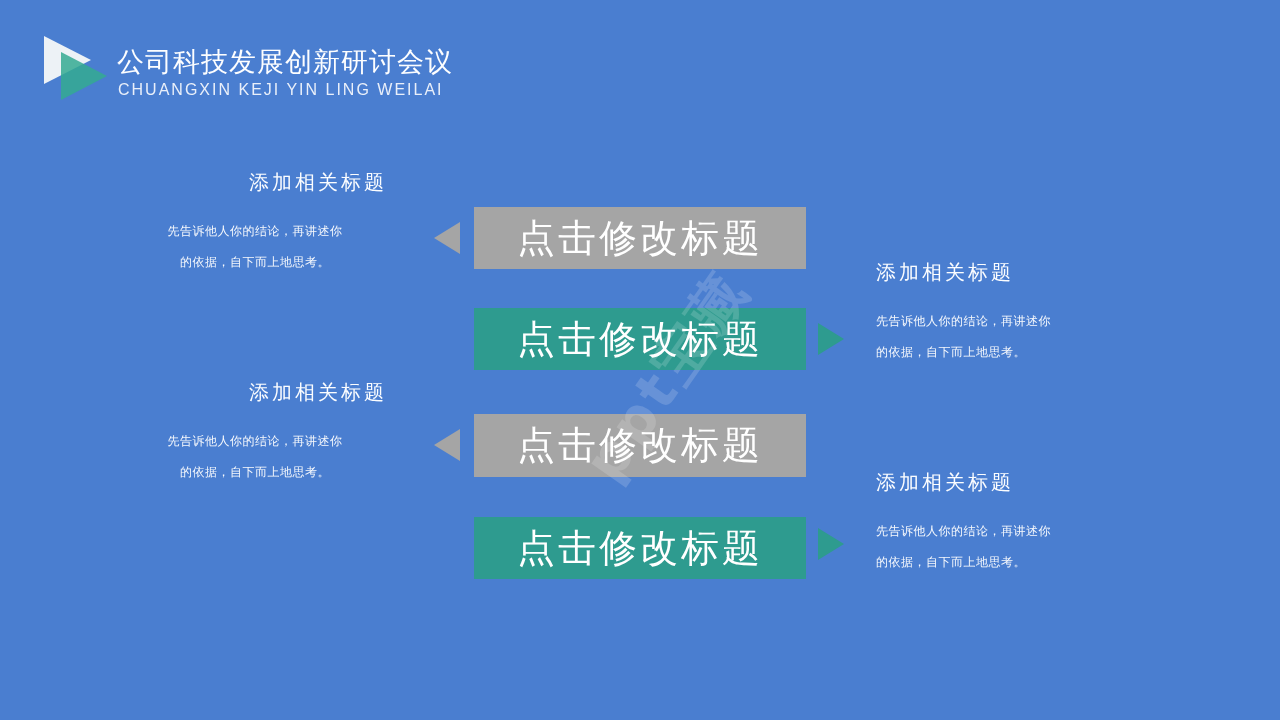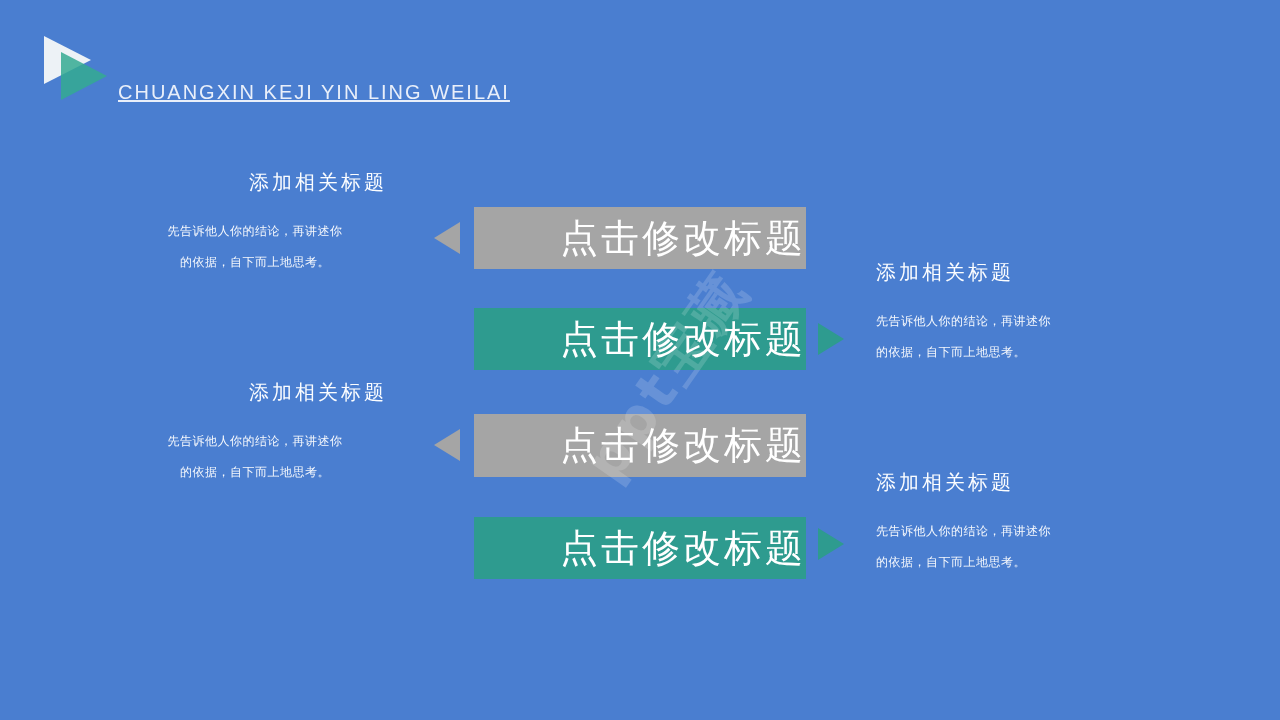--- a/index.html
+++ b/index.html
@@ -15,26 +15,26 @@
   .logo-tri{position:absolute;clip-path:polygon(0 0,100% 50%,0 100%);}
   .logo-tri.white{left:4px;top:6px;width:47px;height:48px;background:#EDF2F6;}
   .logo-tri.teal{left:21px;top:22px;width:46px;height:48px;background:rgba(52,170,146,.85);}
   .title{
     position:absolute;left:117px;top:44px;
     font-size:27px;color:#FDFEFF;letter-spacing:1px;white-space:nowrap;
   }
   .subtitle{
     position:absolute;left:118px;top:81px;
     font-family:"Liberation Sans","DejaVu Sans",sans-serif;
-    font-size:20px;color:rgba(255,255,255,.88);letter-spacing:2px;white-space:nowrap;text-decoration:underline;
+    font-size:16px;color:rgba(255,255,255,.88);letter-spacing:2px;white-space:nowrap;
   }
   
   .bar{
     position:absolute;left:474px;width:332px;height:62px;
-    color:#FFFFFF;font-size:38px;line-height:62px;text-align:right;letter-spacing:3px;
+    color:#FFFFFF;font-size:38px;line-height:62px;text-align:center;letter-spacing:3px;
     cursor:pointer;
   }
   .bar.gray{background:var(--gray,#A5A5A5);}
   .bar.teal{background:var(--teal,#2E9B8F);}
   .bar1{top:207px;}
   .bar2{top:308px;}
   .bar3{top:414px;height:63px;line-height:63px;}
   .bar4{top:517px;}
   
   .arrow{position:absolute;width:26px;height:32px;}
@@ -68,20 +68,21 @@
 </style>
 </head>
 <body>
 
 <div class="slide">
 
   <div class="logo">
     <div class="logo-tri white"></div>
     <div class="logo-tri teal"></div>
   </div>
+  <div class="title">公司科技发展创新研讨会议</div>
   <div class="subtitle">CHUANGXIN KEJI YIN LING WEILAI</div>
 
   <div class="bar gray bar1">点击修改标题</div>
   <div class="bar teal bar2">点击修改标题</div>
   <div class="bar gray bar3">点击修改标题</div>
   <div class="bar teal bar4">点击修改标题</div>
 
   <div class="arrow left arrow1"></div>
   <div class="arrow right arrow2"></div>
   <div class="arrow left arrow3"></div>

